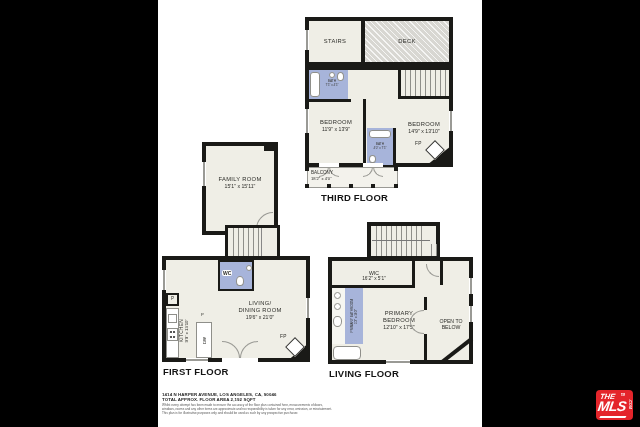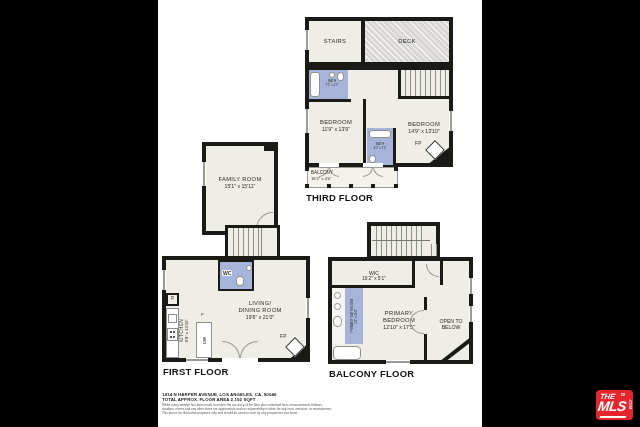--- a/index.html
+++ b/index.html
@@ -120,21 +120,21 @@
     <div class="abs post" style="left:44px;top:167px;"></div>
     <div class="abs post" style="left:66px;top:167px;"></div>
     <div class="abs post" style="left:89px;top:167px;"></div>
     <div class="abs post" style="left:0;top:150px;"></div>
     <div class="abs post" style="left:89px;top:150px;"></div>
     <div class="lbl" style="left:6px;top:153px;width:40px;text-align:left;">
       <div style="font-size:4.6px;line-height:5.6px;">BALCONY</div>
       <div style="font-size:4.2px;line-height:5px;">18'2" x 4'0"</div>
     </div>
 
-    <div class="abs title" style="left:1px;top:175px;">THIRD FLOOR</div>
+    <div class="abs title" style="left:16px;top:175px;">THIRD FLOOR</div>
   </div>
 
   <div class="abs" style="left:202px;top:142px;width:82px;height:122px;">
     <div class="abs room" style="left:0;top:0;width:76px;height:93px;"></div>
     <div class="abs wall" style="left:62px;top:0;width:14px;height:9px;"></div>
     <div class="abs winv" style="left:0;top:20px;width:4px;height:24px;"></div>
     <div class="lbl" style="left:3px;top:34px;width:70px;">
       <div class="name">FAMILY ROOM</div>
       <div class="dims">15'1" x 15'11"</div>
     </div>
@@ -232,21 +232,21 @@
 
     <div class="abs wall" style="left:114px;top:138px;width:38px;height:4px;transform:rotate(-38deg);transform-origin:left center;"></div>
     <div class="abs wall" style="left:112px;top:39px;width:3px;height:24px;"></div>
     <div class="abs arc" style="left:98px;top:42px;width:13px;height:13px;border-radius:0 0 0 100%;border-bottom:1px solid #9a9a95;border-left:1px solid #9a9a95;"></div>
     <div class="abs treads-v" style="left:99px;top:22px;width:13px;height:12px;"></div>
 
     <div class="abs winv" style="left:141px;top:56px;width:4px;height:16px;"></div>
     <div class="abs winv" style="left:141px;top:84px;width:4px;height:16px;"></div>
     <div class="abs winh" style="left:58px;top:138px;width:24px;height:4px;"></div>
 
-    <div class="abs title" style="left:1px;top:146px;">BALCONY FLOOR</div>
+    <div class="abs title" style="left:1px;top:146px;">LIVING FLOOR</div>
   </div>
 
   <div class="abs" style="left:162px;top:392px;width:195px;">
     <div class="footer1">1414 N HARPER AVENUE, LOS ANGELES, CA, 90046</div>
     <div class="footer1">TOTAL APPROX. FLOOR AREA 2,192 SQFT</div>
     <div style="height:2px;"></div>
     <div class="footer2">Whilst every attempt has been made to ensure the accuracy of the floor plan contained here, measurements of doors,</div>
     <div class="footer2">windows, rooms and any other items are approximate and no responsibility is taken for any error, omission, or misstatement.</div>
     <div class="footer2">This plan is for illustrative purposes only and should be used as such by any prospective purchaser.</div>
   </div>

